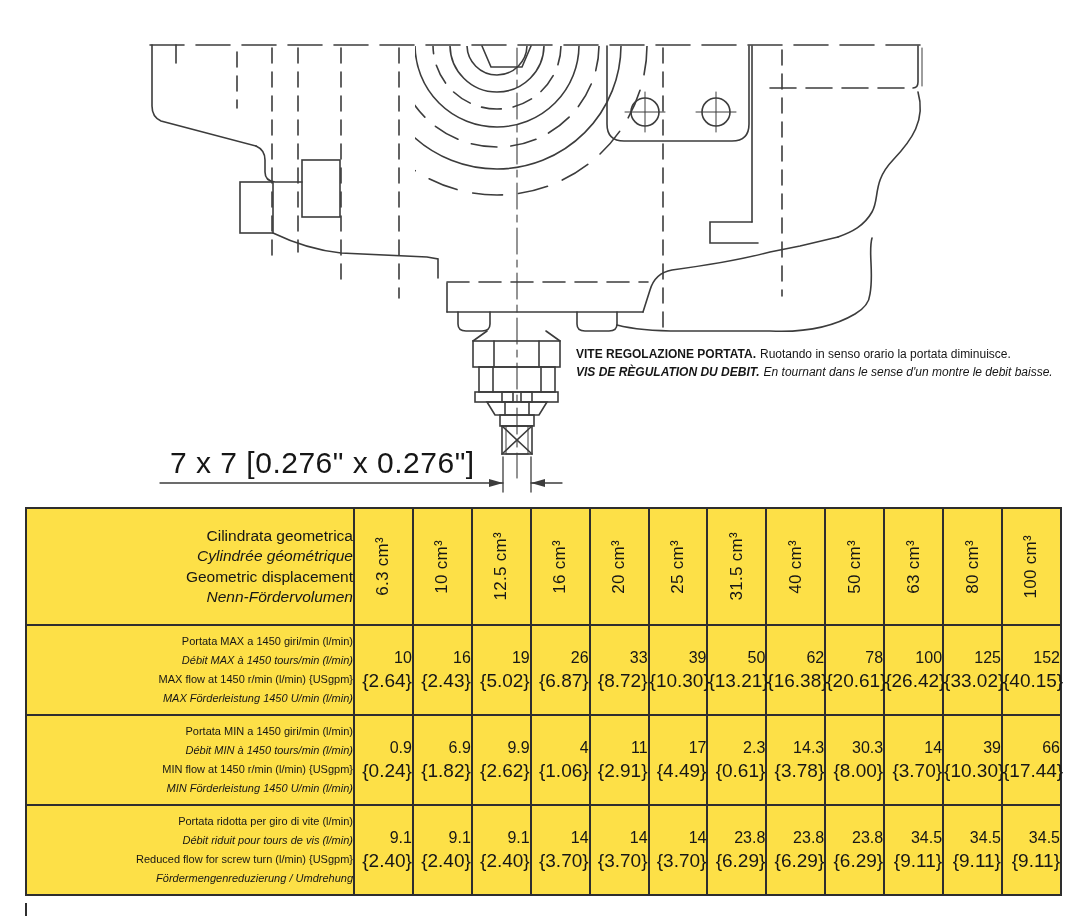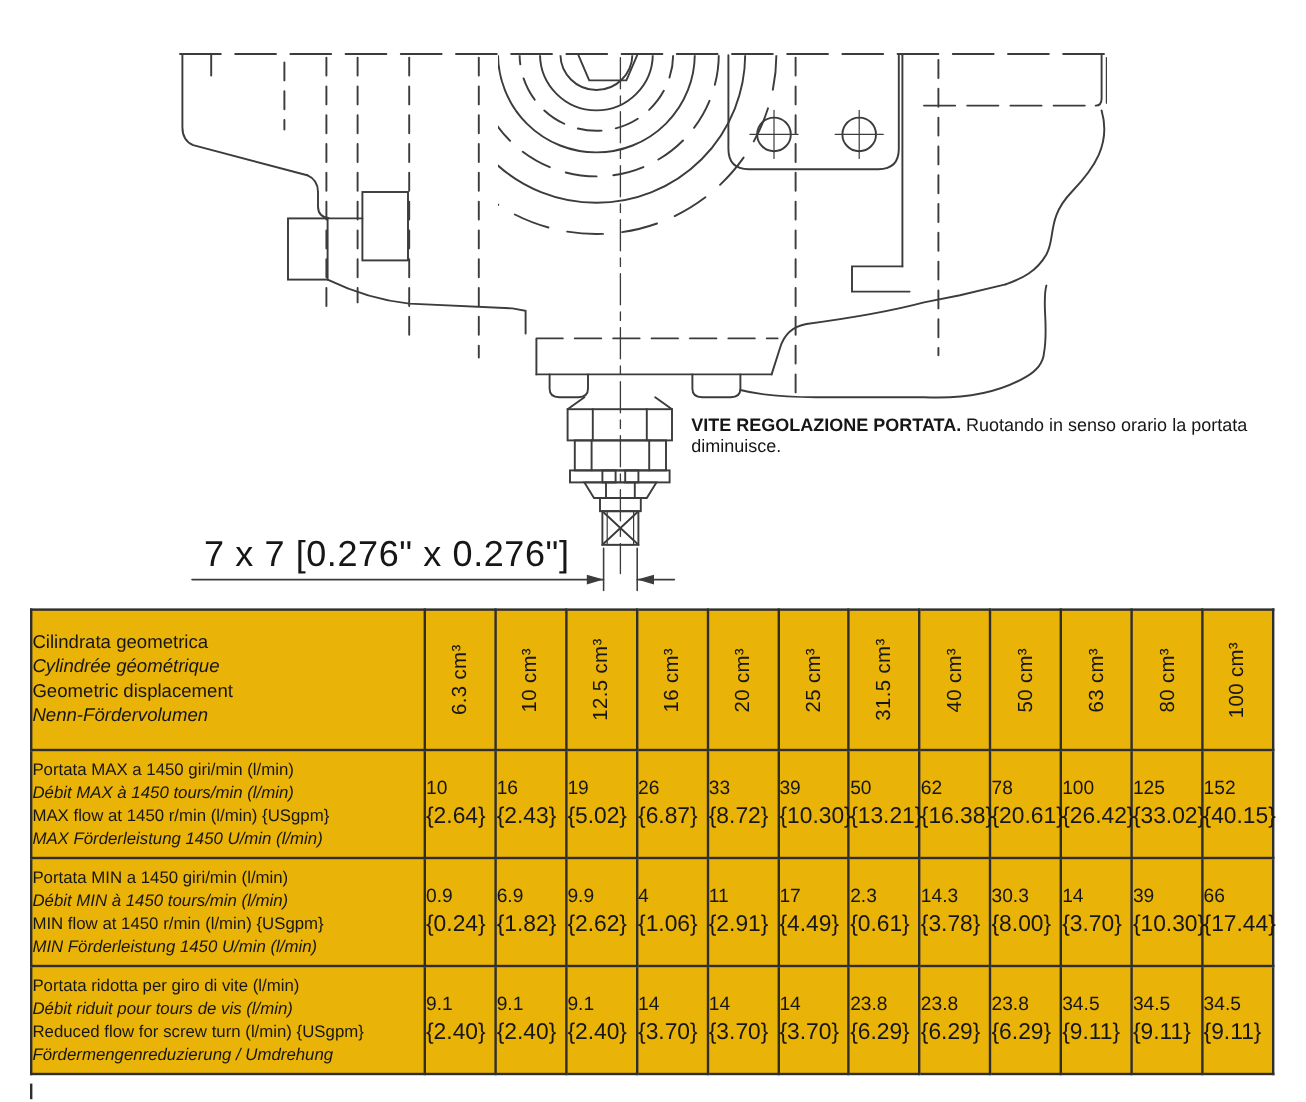--- a/index.html
+++ b/index.html
@@ -12,48 +12,48 @@
   .drawing-area { position:absolute; left:0; top:0; width:1088px; height:500px; }
   .drawing-area svg { position:absolute; left:0; top:0; }
 
   .dim-label {
     position:absolute; left:170px; top:446px;
     font-size:30px; letter-spacing:0.5px; color:#161616; white-space:nowrap;
   }
 
   .notes {
     position:absolute; left:576px; top:346px; width:512px;
-    font-size:15px; line-height:17.5px; color:#161616;
+    font-size:12px; line-height:17.5px; color:#161616;
   }
   .note .lead { font-weight:bold; margin-right:4px; }
   .note:nth-child(even) { font-style:italic; }
 
   
   .spec-table {
     position:absolute; left:25px; top:507px; width:1037px;
     border-collapse:collapse; table-layout:fixed;
     color:#161616;
   }
   .spec-table th, .spec-table td {
-    border:2px solid #2e2e2e; padding:0; text-align:left; vertical-align:middle;
-    background:#eab308; font-weight:normal;
+    border:2px solid #2e2e2e; padding:0; text-align:right; vertical-align:middle;
+    background:#fde047; font-weight:normal;
   }
   .spec-table col.label-col { width:328px; }
   .spec-table thead th { height:115px; }
   .spec-table tbody td { height:88px; }
 
   .corner-line { font-size:15.5px; line-height:20.5px; }
   .corner-line:nth-child(even) { font-style:italic; }
 
   .rot {
     writing-mode:vertical-rl; transform:rotate(180deg);
     white-space:nowrap; font-size:17px; margin:0 auto; letter-spacing:0.3px;
   }
 
-  .lbl-line { font-size:14px; line-height:19px; }
+  .lbl-line { font-size:11px; line-height:19px; }
   .lbl-line:nth-child(even) { font-style:italic; }
 
   .val { font-size:16px; }
   .gpm { font-size:19px; margin-top:3px; }
 
   .table-stub { position:absolute; left:25px; top:903px; width:2px; height:13px; background:#2e2e2e; }
 </style>
 </head>
 <body>
 
@@ -155,20 +155,23 @@
       <polygon points="531,483 545,479 545,487" fill="#3c3c3c" stroke="none"></polygon>
     </g>
   </svg>
 
   <div class="dim-label">7 x 7 [0.276" x 0.276"]</div>
 
   <div class="notes">
     <div class="note">
       <span class="lead">VITE REGOLAZIONE PORTATA.</span><span>Ruotando in senso orario la portata diminuisce.</span>
     </div>
+    <div class="note">
+      <span class="lead">VIS DE RÈGULATION DU DEBIT.</span><span>En tournant dans le sense d'un montre le debit baisse.</span>
+    </div>
   </div>
 </div>
 
 <table class="spec-table">
   <colgroup>
     <col class="label-col">
     <col span="12">
   </colgroup>
   <thead>
     <tr id="col-row">

